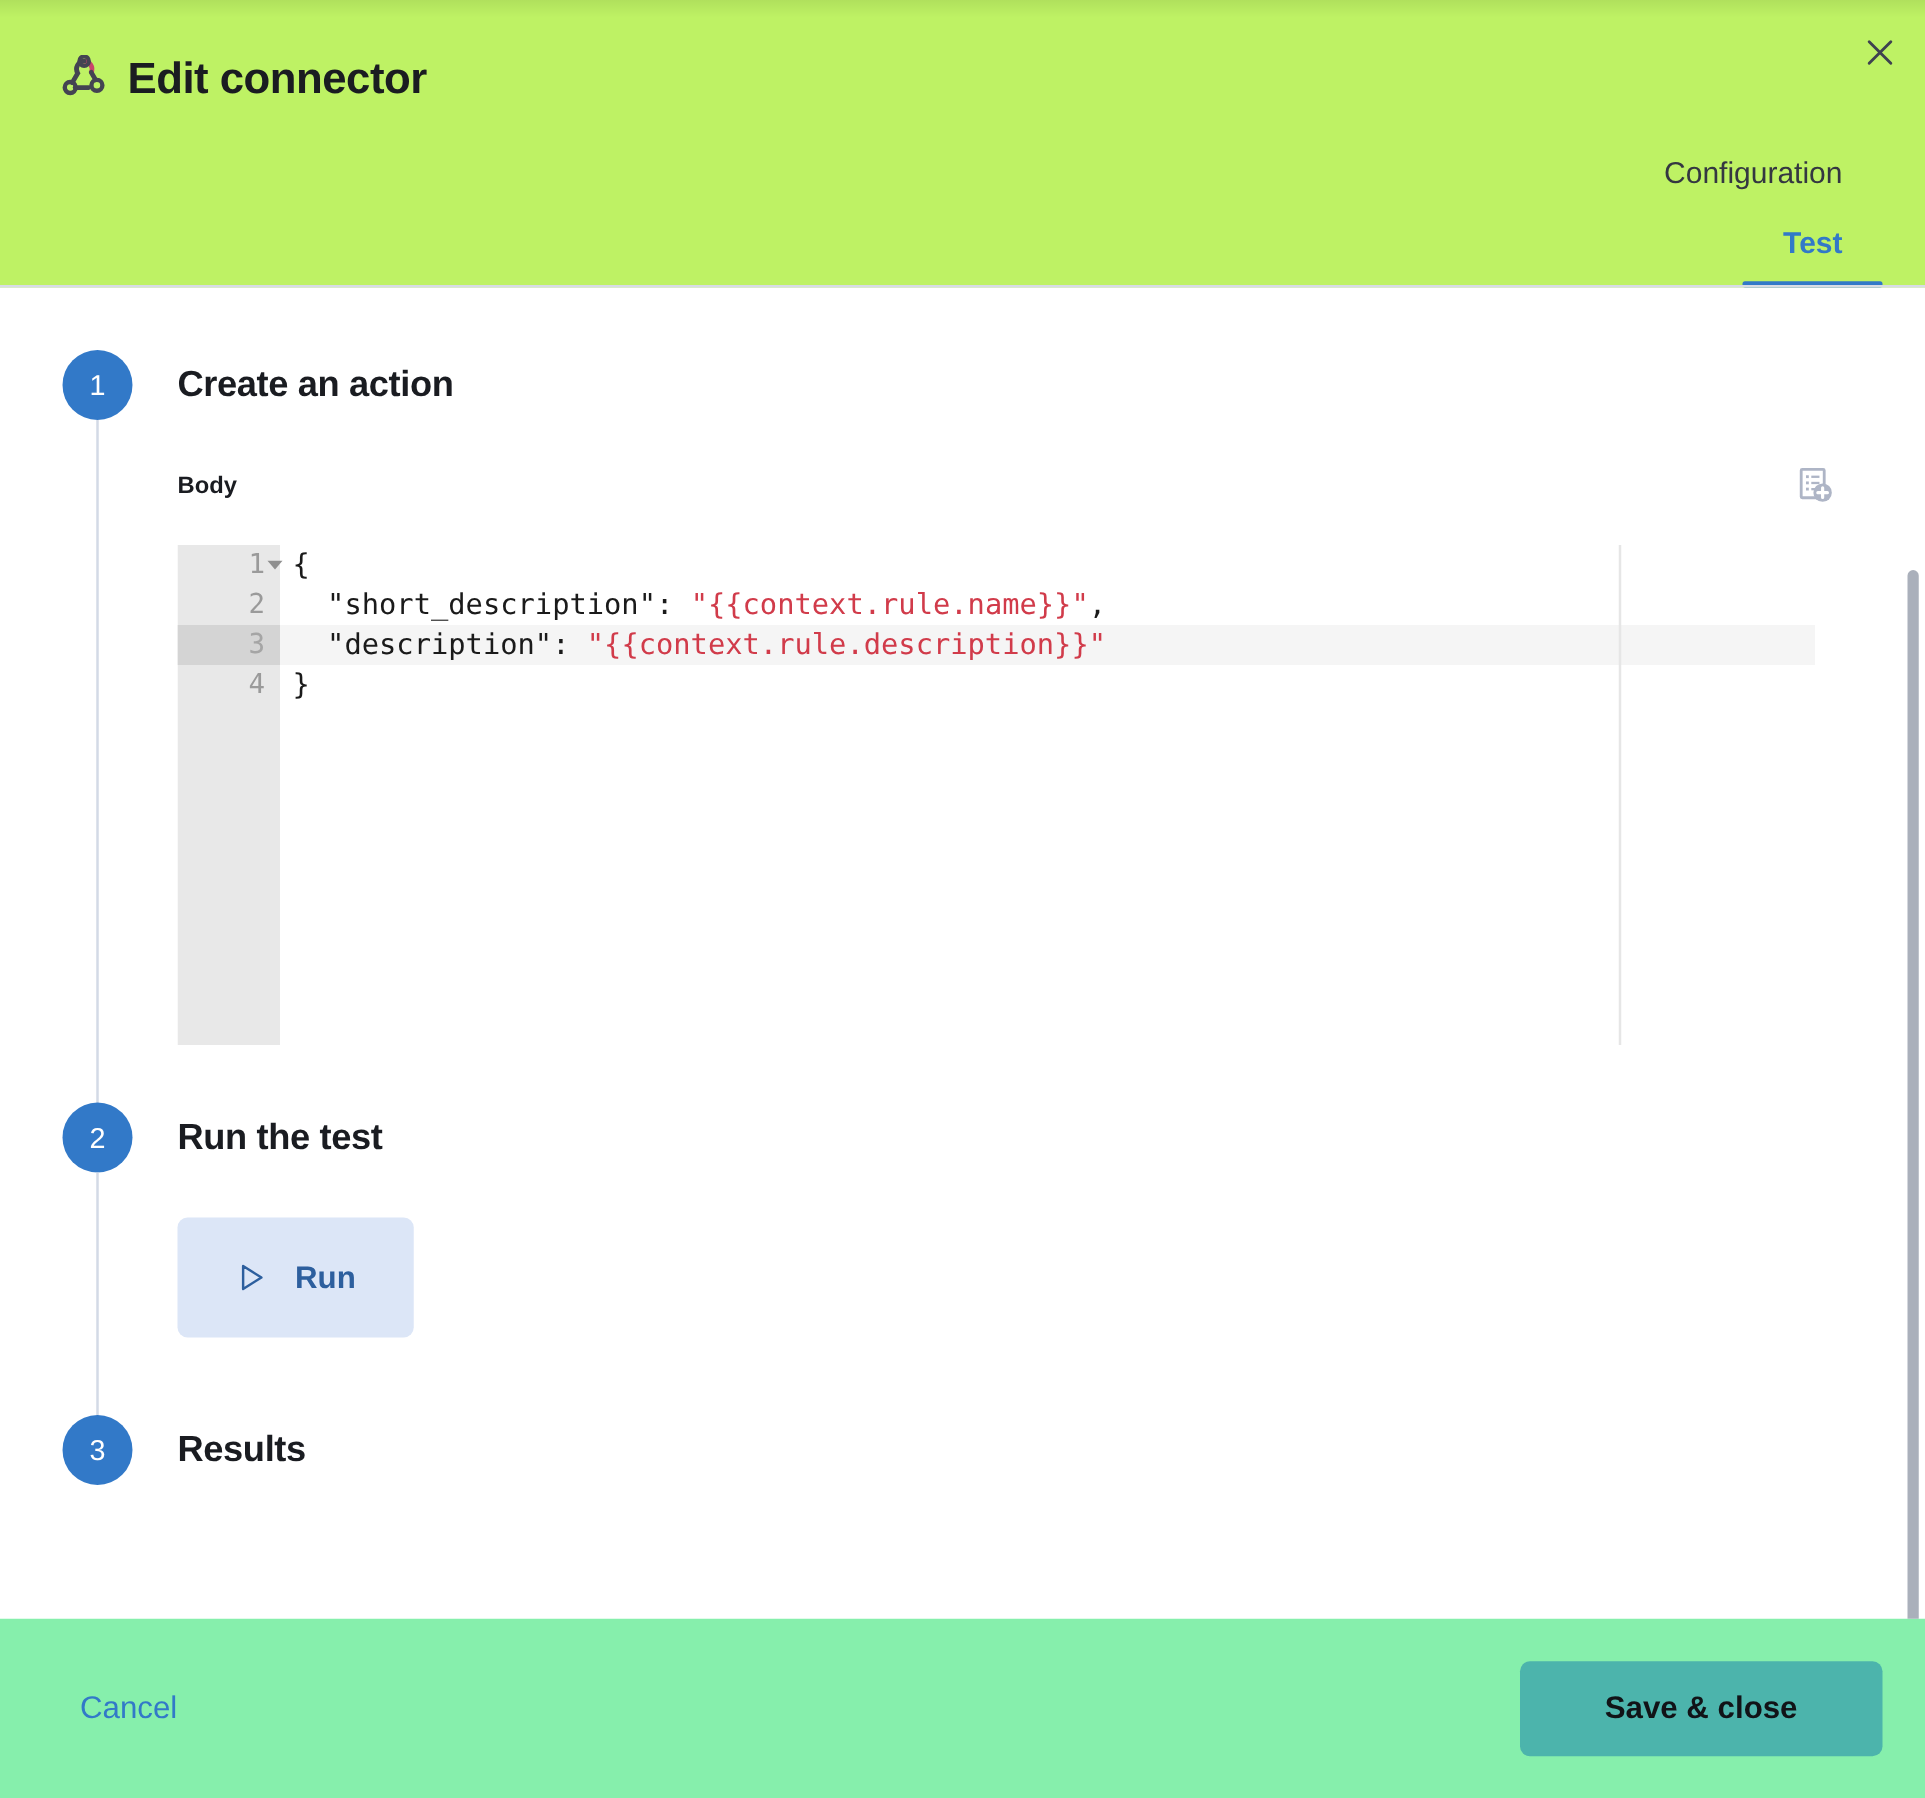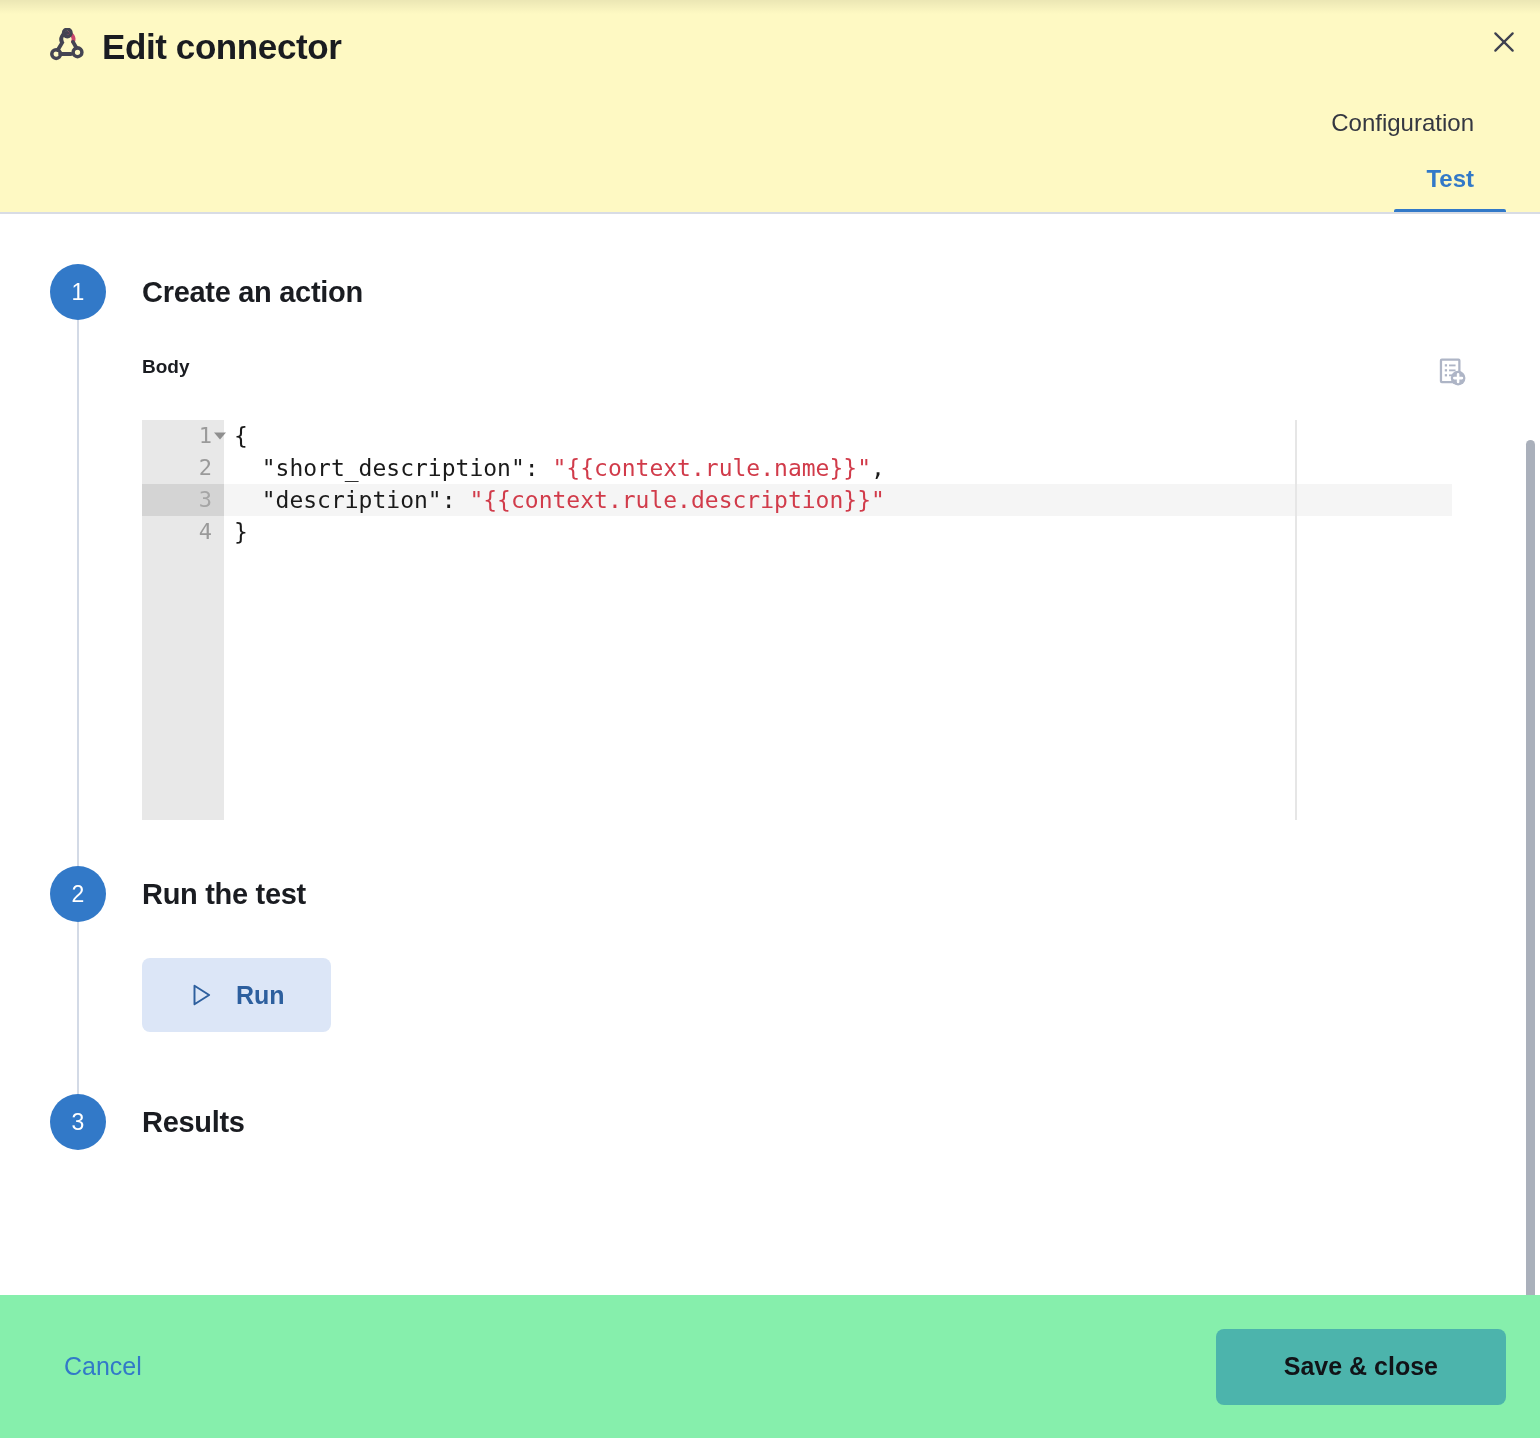--- a/index.html
+++ b/index.html
@@ -30,22 +30,22 @@
     height: 14px;
     background: linear-gradient(to bottom, rgba(0,0,0,0.075), rgba(0,0,0,0.0));
     pointer-events: none;
     z-index: 40;
   }
 
   
   #header {
     position: relative;
     flex: 0 0 auto;
-    padding: 28px 34px 0 34px;
-    background: #fef9c3;
+    padding: 44px 34px 0 34px;
+    background: #bef264;
     z-index: 20;
   }
 
   #title-row {
     display: flex;
     align-items: center;
     gap: 16px;
     padding-left: 14px;
   }
 
@@ -157,21 +157,21 @@
     line-height: 56px;
   }
 
   .step-content { padding-top: 36px; }
 
   
   #editor-block { position: relative; padding-right: 74px; }
 
   #body-label-row {
     display: flex;
-    align-items: flex-start;
+    align-items: center;
     justify-content: space-between;
   }
   #body-label {
     font-size: 19px;
     font-weight: 700;
     color: #1a1c21;
   }
   #add-variable-button {
     background: none; border: none; cursor: pointer;
     padding: 0; margin-right: -4px;
@@ -243,21 +243,21 @@
 
   
   #run-button {
     display: inline-flex;
     align-items: center;
     gap: 22px;
     background: #dce6f7;
     border: none;
     border-radius: 8px;
     padding: 0 46px;
-    height: 74px;
+    height: 96px;
     cursor: pointer;
     font-family: inherit;
   }
   #run-button svg { width: 26px; height: 26px; display: block; }
   #run-label {
     font-size: 25px;
     font-weight: 600;
     color: #2d5f9e;
   }
 

